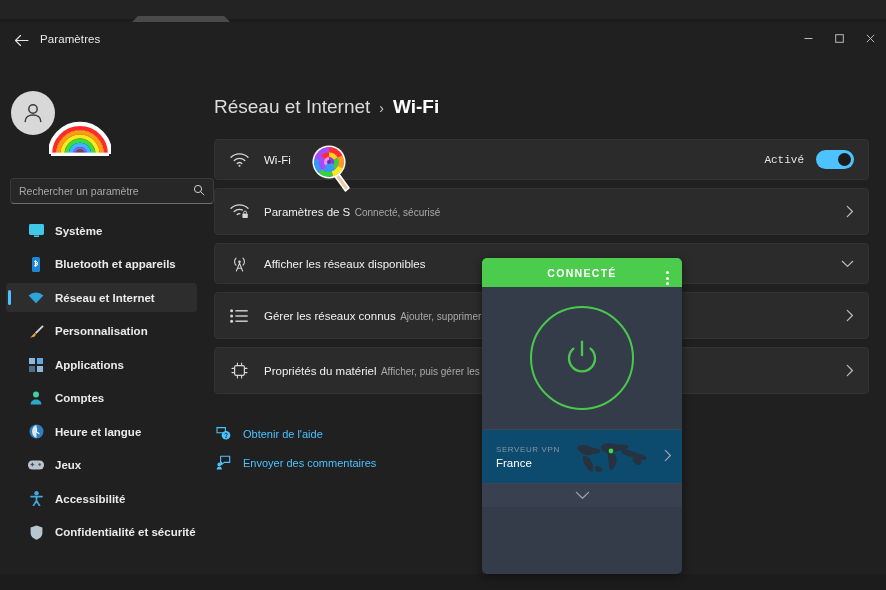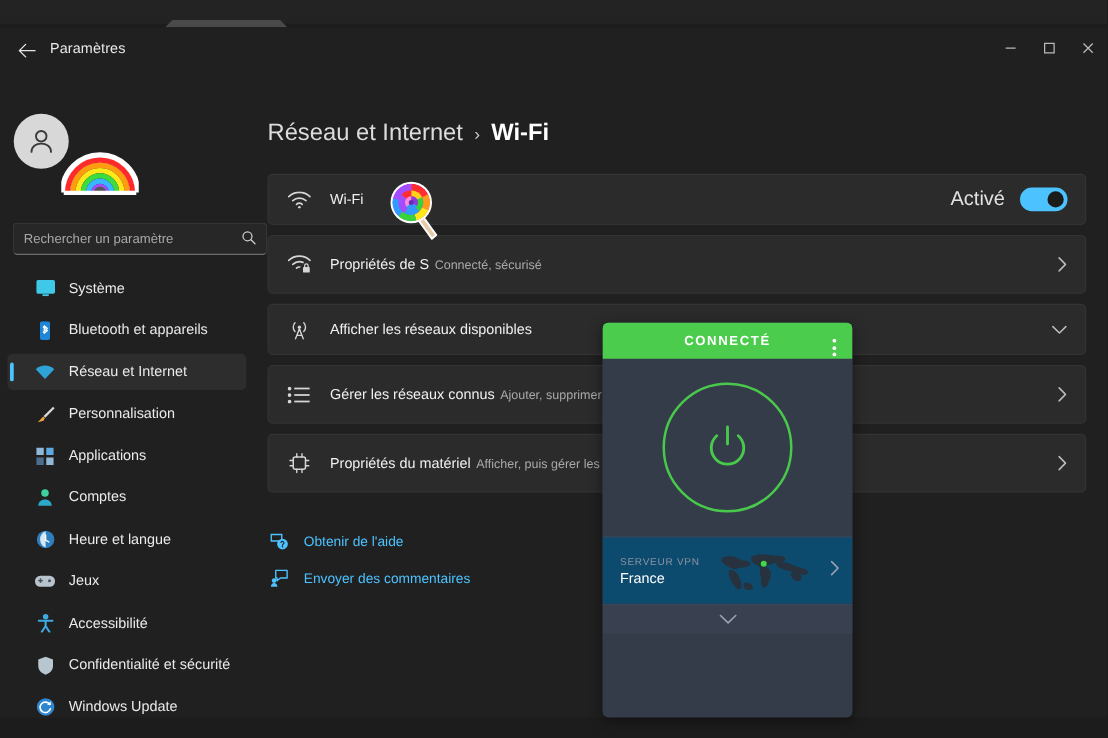--- a/index.html
+++ b/index.html
@@ -82,21 +82,21 @@
     border-radius: 4px; display: flex; align-items: center; padding: 0 8px;
   }
   .search input {
     flex: 1; background: transparent; border: 0; outline: 0;
     font-family: "Liberation Sans", sans-serif; font-size: 10.5px; color: #e3e3e3;
   }
   .search input::placeholder { color: #a8a8a8; }
   .search .sicon { color: #cfcfcf; font-size: 11px; margin-left: 4px; }
 
   
-  .nav { position: absolute; left: 6px; top: 158px; width: 191px; }
+  .nav { position: absolute; left: 6px; top: 158px; width: 191px; font-weight: bold; }
   .nav-item {
     position: relative; height: 29px; display: flex; align-items: center;
     padding-left: 22px; border-radius: 4px; margin-bottom: 4.5px;
   }
   .nav-item.sel { background: #2d2d2d; }
   .nav-item.sel::before {
     content: ""; position: absolute; left: 2px; top: 7px;
     width: 3px; height: 15px; background: #4cc2ff; border-radius: 2px;
   }
   .nav-ico {
@@ -123,21 +123,21 @@
   }
   .card.tall { height: 47px; }
   .card-ico {
     width: 20px; height: 20px; flex: 0 0 20px; margin-right: 15px;
     display: flex; align-items: center; justify-content: center; color: #d6d6d6;
   }
   .card-txt { flex: 1; line-height: 1.3; }
   .card-title { font-size: 11.5px; color: #f0f0f0; }
   .card-sub { font-size: 10px; color: #a9a9a9; margin-top: 1px; }
   .card-right { display: flex; align-items: center; gap: 12px; }
-  .card-state { font-size: 16px; color: #e2e2e2; }
+  .card-state { font-size: 11px; color: #e2e2e2; font-family: Liberation Mono, monospace; }
   .chev { color: #bdbdbd; display: flex; align-items: center; }
 
   
   .toggle {
     width: 38px; height: 19px; border-radius: 10px; background: #4cc2ff;
     position: relative; flex: 0 0 38px;
   }
   .toggle .knob {
     position: absolute; right: 3px; top: 3px; width: 13px; height: 13px;
     border-radius: 50%; background: #1b1b1b;
@@ -372,30 +372,20 @@
 
           <div class="nav-item">
             <span class="nav-ico">
               <svg width="13" height="15" viewBox="0 0 13 15">
                   <path d="M6.5 0.4 12.4 2.6v5.2c0 3.6-2.6 5.8-5.9 6.9C3.2 13.6.6 11.4.6 7.8V2.6z" fill="#b8c6cf"></path>
                 </svg>
             </span>
             <span class="nav-lbl">Confidentialité et sécurité</span>
           </div>
 
-          <div class="nav-item">
-            <span class="nav-ico">
-              <svg width="15" height="15" viewBox="0 0 15 15">
-                  <circle cx="7.5" cy="7.5" r="7" fill="#2f86d0"></circle>
-                  <path d="M10.8 5.6A4.2 4.2 0 1 0 11.3 9" stroke="#ffffff" stroke-width="1.3" fill="none" stroke-linecap="round"></path>
-                  <path d="M11.6 2.9v3h-3z" fill="#ffffff"></path>
-                </svg>
-            </span>
-            <span class="nav-lbl">Windows Update</span>
-          </div>
 
         </div>
       </div>
 
       <div class="content">
 
         <div class="crumb">
           <span class="crumb-root">Réseau et Internet</span>
           <span class="crumb-sep">›</span>
           <span class="crumb-cur">Wi-Fi</span>
@@ -427,21 +417,21 @@
             <span class="card-ico">
               <svg width="19" height="15" viewBox="0 0 19 15" fill="none">
                 <path d="M1 4.3A12.4 12.4 0 0 1 18 4.3" stroke="#d6d6d6" stroke-width="1.3" stroke-linecap="round"></path>
                 <path d="M4.2 7.5a7.9 7.9 0 0 1 8.2-1.6" stroke="#d6d6d6" stroke-width="1.3" stroke-linecap="round"></path>
                 <path d="M7.2 10.5a3.4 3.4 0 0 1 2.6-.9" stroke="#d6d6d6" stroke-width="1.3" stroke-linecap="round"></path>
                 <rect x="12.4" y="9.6" width="5.4" height="4.4" rx="0.7" fill="#d6d6d6"></rect>
                 <path d="M13.7 9.5V8.5a1.4 1.4 0 0 1 2.8 0v1" stroke="#d6d6d6" stroke-width="1" fill="none"></path>
               </svg>
             </span>
             <span class="card-txt">
-              <span class="card-title">Propriétés de S</span>
+              <span class="card-title">Paramètres de S</span>
               <span class="card-sub">Connecté, sécurisé</span>
             </span>
             <span class="chev">
               <svg width="8" height="13" viewBox="0 0 8 13" fill="none">
                   <path d="M1.3 1.3 6.4 6.5 1.3 11.7" stroke="#bdbdbd" stroke-width="1.2" stroke-linecap="round" stroke-linejoin="round"></path>
                 </svg>
             </span>
           </div>
 
           <div class="card">

